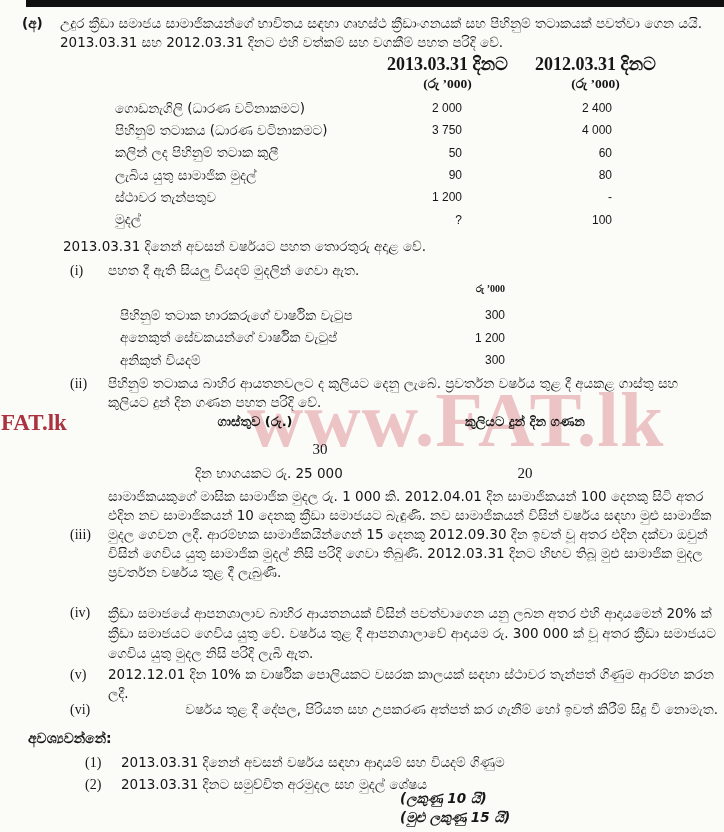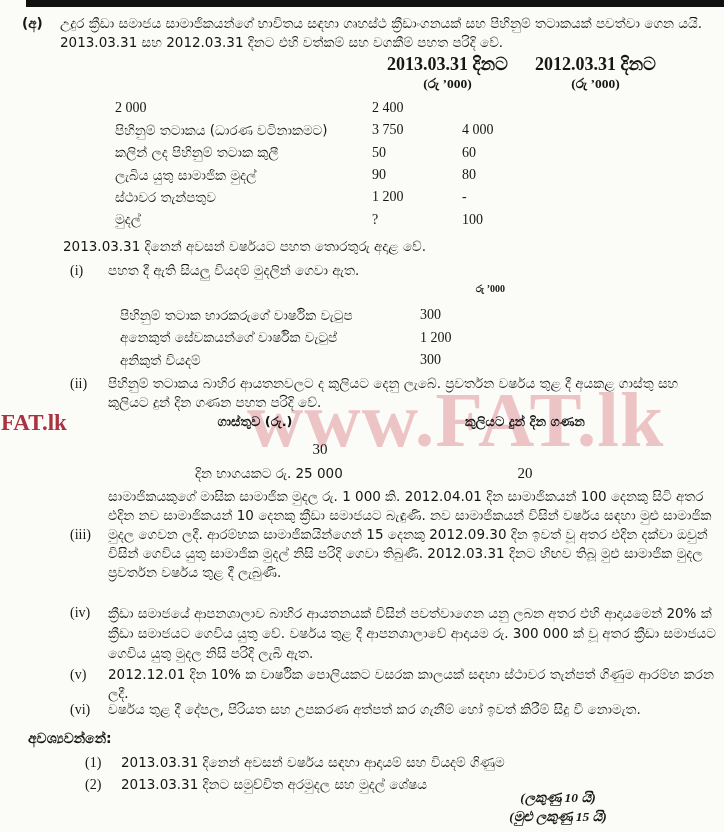--- a/index.html
+++ b/index.html
@@ -15,32 +15,32 @@
   .scan-bar{position:absolute;top:0;left:26px;width:698px;height:7px;background:#101010;z-index:2;}
   .para{display:flex;font-size:13.5px;line-height:19px;}
   .para .plabel{flex:0 0 38px;}
   .bold{font-weight:bold;}
   
   .bs-head{text-align:center;line-height:19px;}
   .bs-head .d{font-family:"Liberation Serif",serif;font-weight:bold;font-size:18px;}
   .bs-head .u{font-family:"Liberation Serif",serif;font-weight:bold;font-size:13.5px;}
   .bs-row{display:grid;grid-template-columns:1fr 90px 150px;height:22.3px;align-items:center;}
   .bs-row .lbl{font-size:13.5px;}
-  .num{font-family:Liberation Serif, serif;font-size:14px;text-align:left;}
+  .num{font-family:Liberation Sans, sans-serif;font-size:12px;text-align:right;}
   
   .exp-row{display:grid;grid-template-columns:1fr 85px;height:22.5px;align-items:center;}
   .exp-row .lbl{font-size:13.5px;}
   
   .fee-h{font-size:13px;font-weight:bold;text-align:center;}
   .fee-row{display:grid;grid-template-columns:250px 160px;height:24.5px;align-items:center;}
   .fee-row .lbl{font-size:13.5px;}
   .fee-row .val{font-family:"Liberation Serif",serif;font-size:15px;text-align:center;}
   .req-item{display:flex;font-size:13.5px;line-height:19px;}
   .req-item .plabel{flex:0 0 36px;font-family:"Liberation Serif",serif;font-size:14px;}
-  .marks{font-size:13.5px;font-weight:bold;font-style:italic;text-align:center;font-family:Liberation Serif, serif;}
+  .marks{font-size:13.5px;font-weight:bold;font-style:italic;text-align:left;}
   .nlabel{font-family:"Liberation Serif",serif;font-size:14px;}
   .wm-main{
     font-family:"Liberation Serif",serif;font-weight:bold;
     font-size:78px;letter-spacing:1px;opacity:.38;white-space:nowrap;
     color:var(--wm-main,#d96d77);
     margin-left:32px;
   }
   .wm-side{
     font-family:"Liberation Serif",serif;font-weight:bold;
     font-size:23px;color:var(--wm-side,#ab3240);white-space:nowrap;
@@ -65,20 +65,21 @@
     <div class="d">2013.03.31 දිනට</div>
     <div class="u">(රු ’000)</div>
   </div>
   <div class="layer bs-head" style="top:55px;left:528px;width:135px;">
     <div class="d">2012.03.31 දිනට</div>
     <div class="u">(රු ’000)</div>
   </div>
 
   <div class="layer" style="top:97px;left:115px;width:497px;">
     <div class="bs-row">
+      <span class="lbl">ගොඩනැගිලි (ධාරණ වටිනාකමට)</span>
       <span class="num">2 000</span>
       <span class="num">2 400</span>
     </div>
     <div class="bs-row">
       <span class="lbl">පිහිනුම් තටාකය (ධාරණ වටිනාකමට)</span>
       <span class="num">3 750</span>
       <span class="num">4 000</span>
     </div>
     <div class="bs-row">
       <span class="lbl">කලින් ලද පිහිනුම් තටාක කුලී</span>
@@ -148,21 +149,21 @@
   <div class="layer para" style="top:603px;left:70px;width:648px;line-height:20px;">
     <span class="plabel nlabel">(iv)</span>
     <span>ක්‍රීඩා සමාජයේ ආපනශාලාව බාහිර ආයතනයක් විසින් පවත්වාගෙන යනු ලබන අතර එහි ආදායමෙන් 20% ක් ක්‍රීඩා සමාජයට ගෙවිය යුතු වේ. වර්ෂය තුළ දී ආපනශාලාවේ ආදායම රු. 300 000 ක් වූ අතර ක්‍රීඩා සමාජයට ගෙවිය යුතු මුදල නිසි පරිදි ලැබී ඇත.</span>
   </div>
 
   <div class="layer para" style="top:665px;left:70px;width:648px;">
     <span class="plabel nlabel">(v)</span>
     <span>2012.12.01 දින 10% ක වාර්ෂික පොලියකට වසරක කාලයක් සඳහා ස්ථාවර තැන්පත් ගිණුම ආරම්භ කරන ලදී.</span>
   </div>
 
-  <div class="layer para" style="top:700px;left:70px;width:648px;">
+  <div class="layer para" style="top:700px;left:70px;width:648px;justify-content:space-between;">
     <span class="plabel nlabel">(vi)</span>
     <span>වර්ෂය තුළ දී දේපල, පිරියත සහ උපකරණ අත්පත් කර ගැනීම් හෝ ඉවත් කිරීම් සිදු වී නොමැත.</span>
   </div>
 
   <div class="layer bold" style="top:730px;left:28px;font-size:14px;">අවශ්‍යවන්නේ:</div>
   <div class="layer req-item" style="top:753px;left:85px;width:600px;">
     <span class="plabel">(1)</span>
     <span>2013.03.31 දිනෙන් අවසන් වර්ෂය සඳහා ආදායම් සහ වියදම් ගිණුම</span>
   </div>
   <div class="layer req-item" style="top:775px;left:85px;width:600px;">

